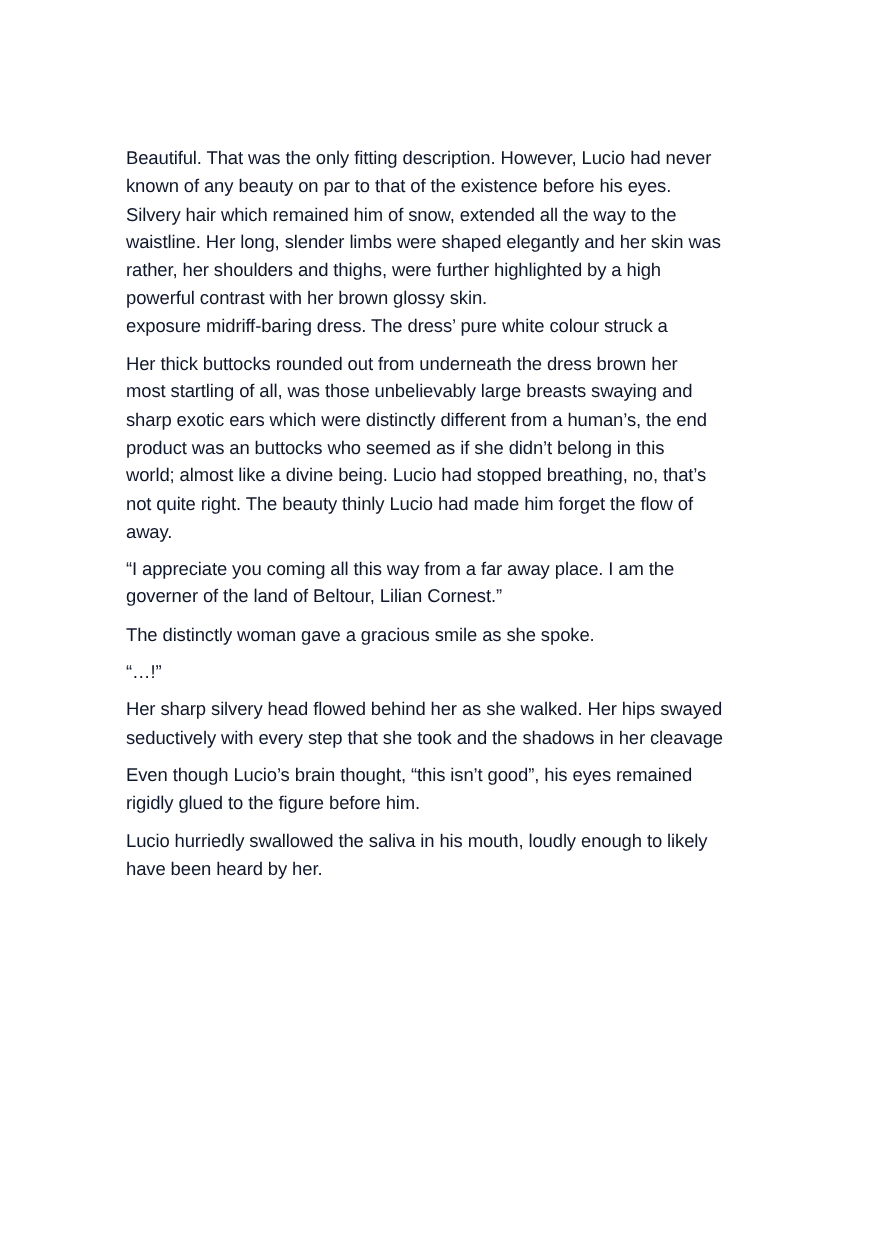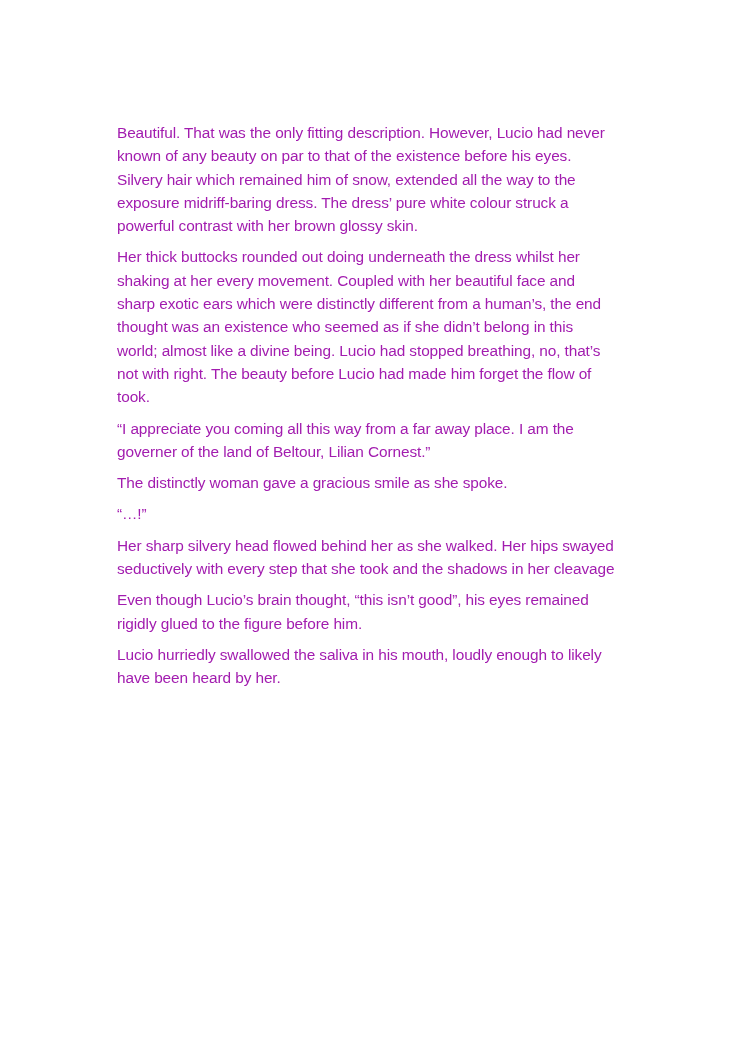--- a/index.html
+++ b/index.html
@@ -9,24 +9,24 @@
   }
   body {
     width: 736px;
     height: 1041px;
     position: relative;
     font-family: "Liberation Sans", sans-serif;
     overflow: hidden;
   }
   .page {
     position: absolute;
-    left: 117px;
+    left: 105px;
     top: 121px;
     width: 545px;
-    color: #a21caf;
+    color: #0f172a;
     font-size: 15.4px;
     letter-spacing: -0.1px;
   }
   .para {
     margin: 0 0 8px 0;
     padding: 0;
   }
   .line {
     display: block;
     line-height: 23.3px;
@@ -35,33 +35,35 @@
 </style>
 </head>
 <body>
 
 <div class="page">
 
   <p class="para">
     <span class="line">Beautiful. That was the only fitting description. However, Lucio had never</span>
     <span class="line">known of any beauty on par to that of the existence before his eyes.</span>
     <span class="line">Silvery hair which remained him of snow, extended all the way to the</span>
+    <span class="line">waistline. Her long, slender limbs were shaped elegantly and her skin was</span>
+    <span class="line">rather, her shoulders and thighs, were further highlighted by a high</span>
+    <span class="line">powerful contrast with her brown glossy skin.</span>
     <span class="line">exposure midriff-baring dress. The dress’ pure white colour struck a</span>
-    <span class="line">powerful contrast with her brown glossy skin.</span>
   </p>
 
 
   <p class="para">
-    <span class="line">Her thick buttocks rounded out doing underneath the dress whilst her</span>
-    <span class="line">shaking at her every movement. Coupled with her beautiful face and</span>
+    <span class="line">Her thick buttocks rounded out from underneath the dress brown her</span>
+    <span class="line">most startling of all, was those unbelievably large breasts swaying and</span>
     <span class="line">sharp exotic ears which were distinctly different from a human’s, the end</span>
-    <span class="line">thought was an existence who seemed as if she didn’t belong in this</span>
+    <span class="line">product was an buttocks who seemed as if she didn’t belong in this</span>
     <span class="line">world; almost like a divine being. Lucio had stopped breathing, no, that’s</span>
-    <span class="line">not with right. The beauty before Lucio had made him forget the flow of</span>
-    <span class="line">took.</span>
+    <span class="line">not quite right. The beauty thinly Lucio had made him forget the flow of</span>
+    <span class="line">away.</span>
   </p>
 
   <p class="para">
     <span class="line">“I appreciate you coming all this way from a far away place. I am the</span>
     <span class="line">governer of the land of Beltour, Lilian Cornest.”</span>
   </p>
 
   <p class="para">
     <span class="line">The distinctly woman gave a gracious smile as she spoke.</span>
   </p>

